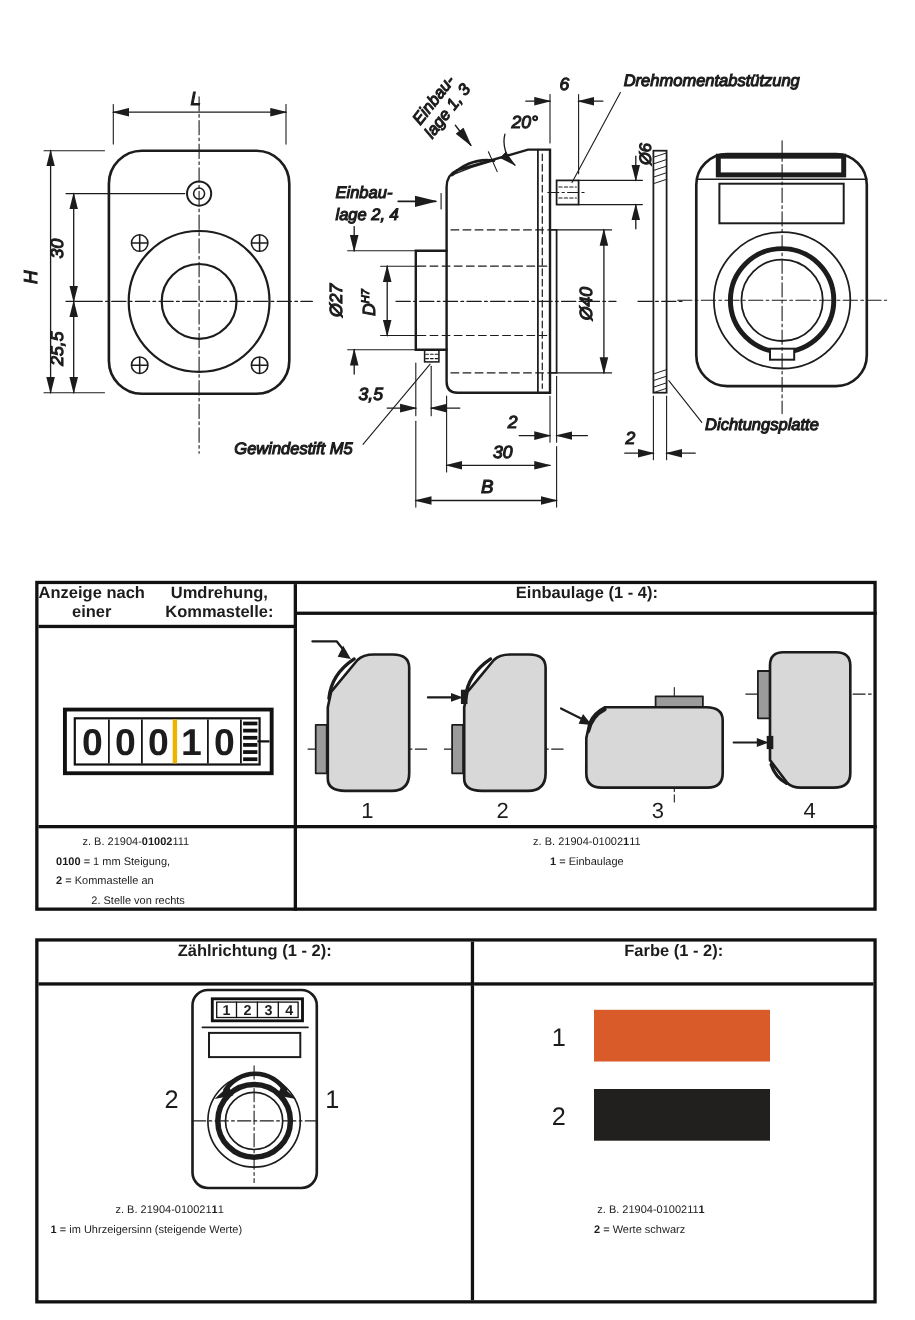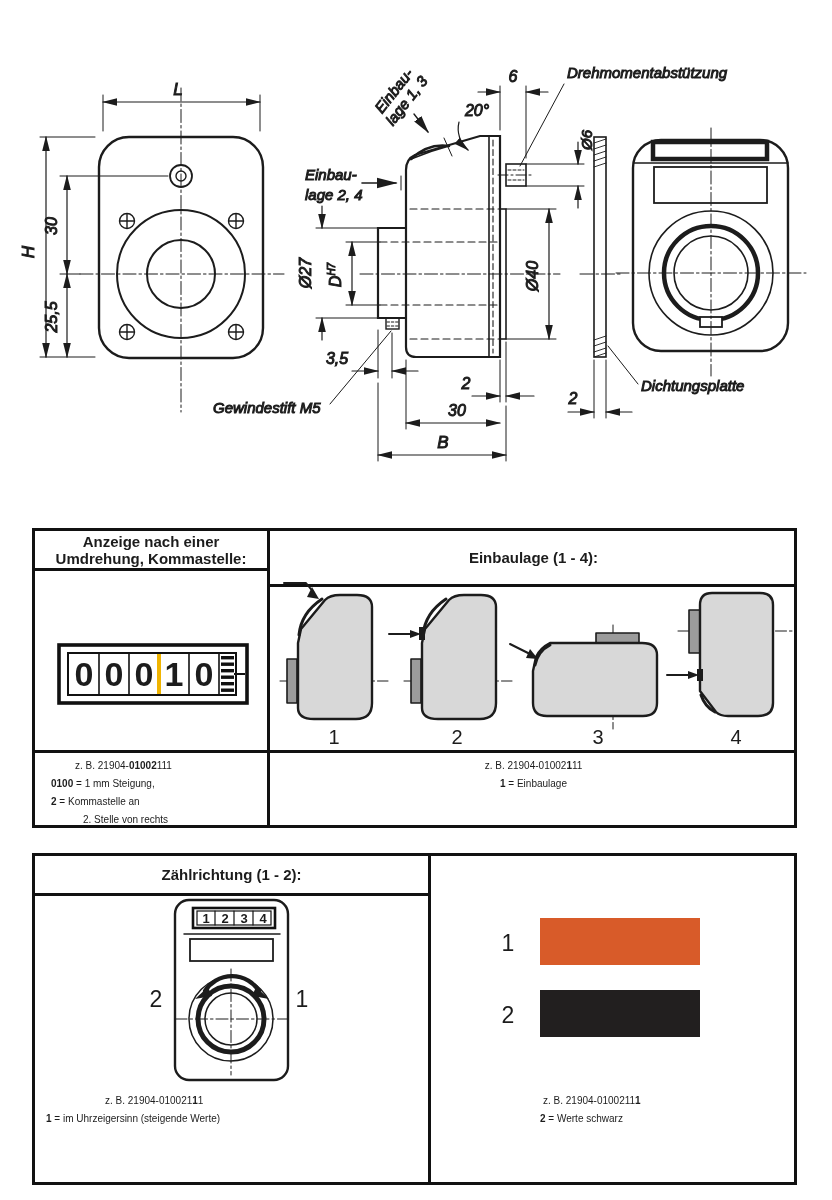--- a/index.html
+++ b/index.html
@@ -4,21 +4,21 @@
 <style>
   html,body{margin:0;padding:0;background:#fff;}
   #page{position:relative;width:832px;height:1200px;background:#fff;
         font-family:"Liberation Sans",sans-serif;color:#1c1c1c;overflow:hidden;}
   svg text{font-family:"Liberation Sans",sans-serif;fill:#1c1c1c;}
   .it{font-style:italic;}
   
   .tbl{position:absolute;border:3px solid #111;box-sizing:border-box;background:#fff;}
   .cell{position:absolute;box-sizing:border-box;}
   .hdr{font-weight:bold;font-size:15px;text-align:center;line-height:17px;
-       display:flex;flex-direction:column;justify-content:center;}
+       display:flex;flex-direction:row;justify-content:center;}
   .bR{border-right:3px solid #111;}
   .bB{border-bottom:3px solid #111;}
   .note{font-size:10px;line-height:18px;}
   .note b{font-weight:bold;}
   .nline{white-space:nowrap;}
   .ctr{text-align:center;}
 </style>
 </head>
 <body>
 
@@ -211,21 +211,21 @@
   </g>
   </g>
 </svg>
 
 <div class="tbl" style="left:32px;top:528px;width:765px;height:300px;">
 
   <div class="cell hdr bR bB" style="left:0;top:0;width:235px;height:40px;">
     <div>Anzeige nach einer</div>
     <div>Umdrehung, Kommastelle:</div>
   </div>
-  <div class="cell hdr bB" style="left:235px;top:0;width:527px;height:56px;">
+  <div class="cell hdr bB" style="left:235px;top:0;width:527px;height:28px;">
     <div>Einbaulage (1 - 4):</div>
   </div>
 
   <div class="cell bR" style="left:0;top:40px;width:235px;height:179px;">
     <svg width="192" height="62" viewBox="0 0 192 62" style="position:absolute;left:22px;top:72px;">
       <rect x="2" y="2" width="188" height="58" fill="#fff" stroke="#111" stroke-width="3.6"></rect>
       <rect x="11" y="10" width="168" height="42" fill="#fff" stroke="#111" stroke-width="2"></rect>
       <g stroke="#111" stroke-width="1.6">
         <line x1="42" y1="11" x2="42" y2="51"></line>
         <line x1="72" y1="11" x2="72" y2="51"></line>
@@ -307,20 +307,23 @@
   </div>
   <div class="cell note ctr" style="left:235px;top:219px;width:527px;height:78px;border-top:3px solid #111;padding-top:4px;">
     <div class="nline"><span>z. B. 21904-01002</span><b>1</b><span>11</span></div>
     <div class="nline"><b>1</b><span> = Einbaulage</span></div>
   </div>
 </div>
 
 <div class="tbl" style="left:32px;top:853px;width:765px;height:332px;">
   <div class="cell hdr bR bB" style="left:0;top:0;width:396px;height:40px;">
     <div>Zählrichtung (1 - 2):</div>
+  </div>
+  <div class="cell hdr bB" style="left:396px;top:0;width:363px;height:40px;">
+    <div>Farbe (1 - 2):</div>
   </div>
 
   <div class="cell bR" style="left:0;top:40px;width:396px;height:286px;">
     <svg width="396" height="192" viewBox="32 893 396 192" fill="none" stroke-linecap="round">
       <rect x="172" y="897" width="113" height="180" rx="14" stroke="#1c1c1c" stroke-width="2.4"></rect>
       <rect x="190" y="905" width="82" height="20" stroke="#111" stroke-width="2.6"></rect>
       <rect x="194" y="908" width="74" height="14" stroke="#111" stroke-width="1.2"></rect>
       <g stroke="#111" stroke-width="1.2">
         <line x1="212" y1="908" x2="212" y2="922"></line>
         <line x1="231" y1="908" x2="231" y2="922"></line>

